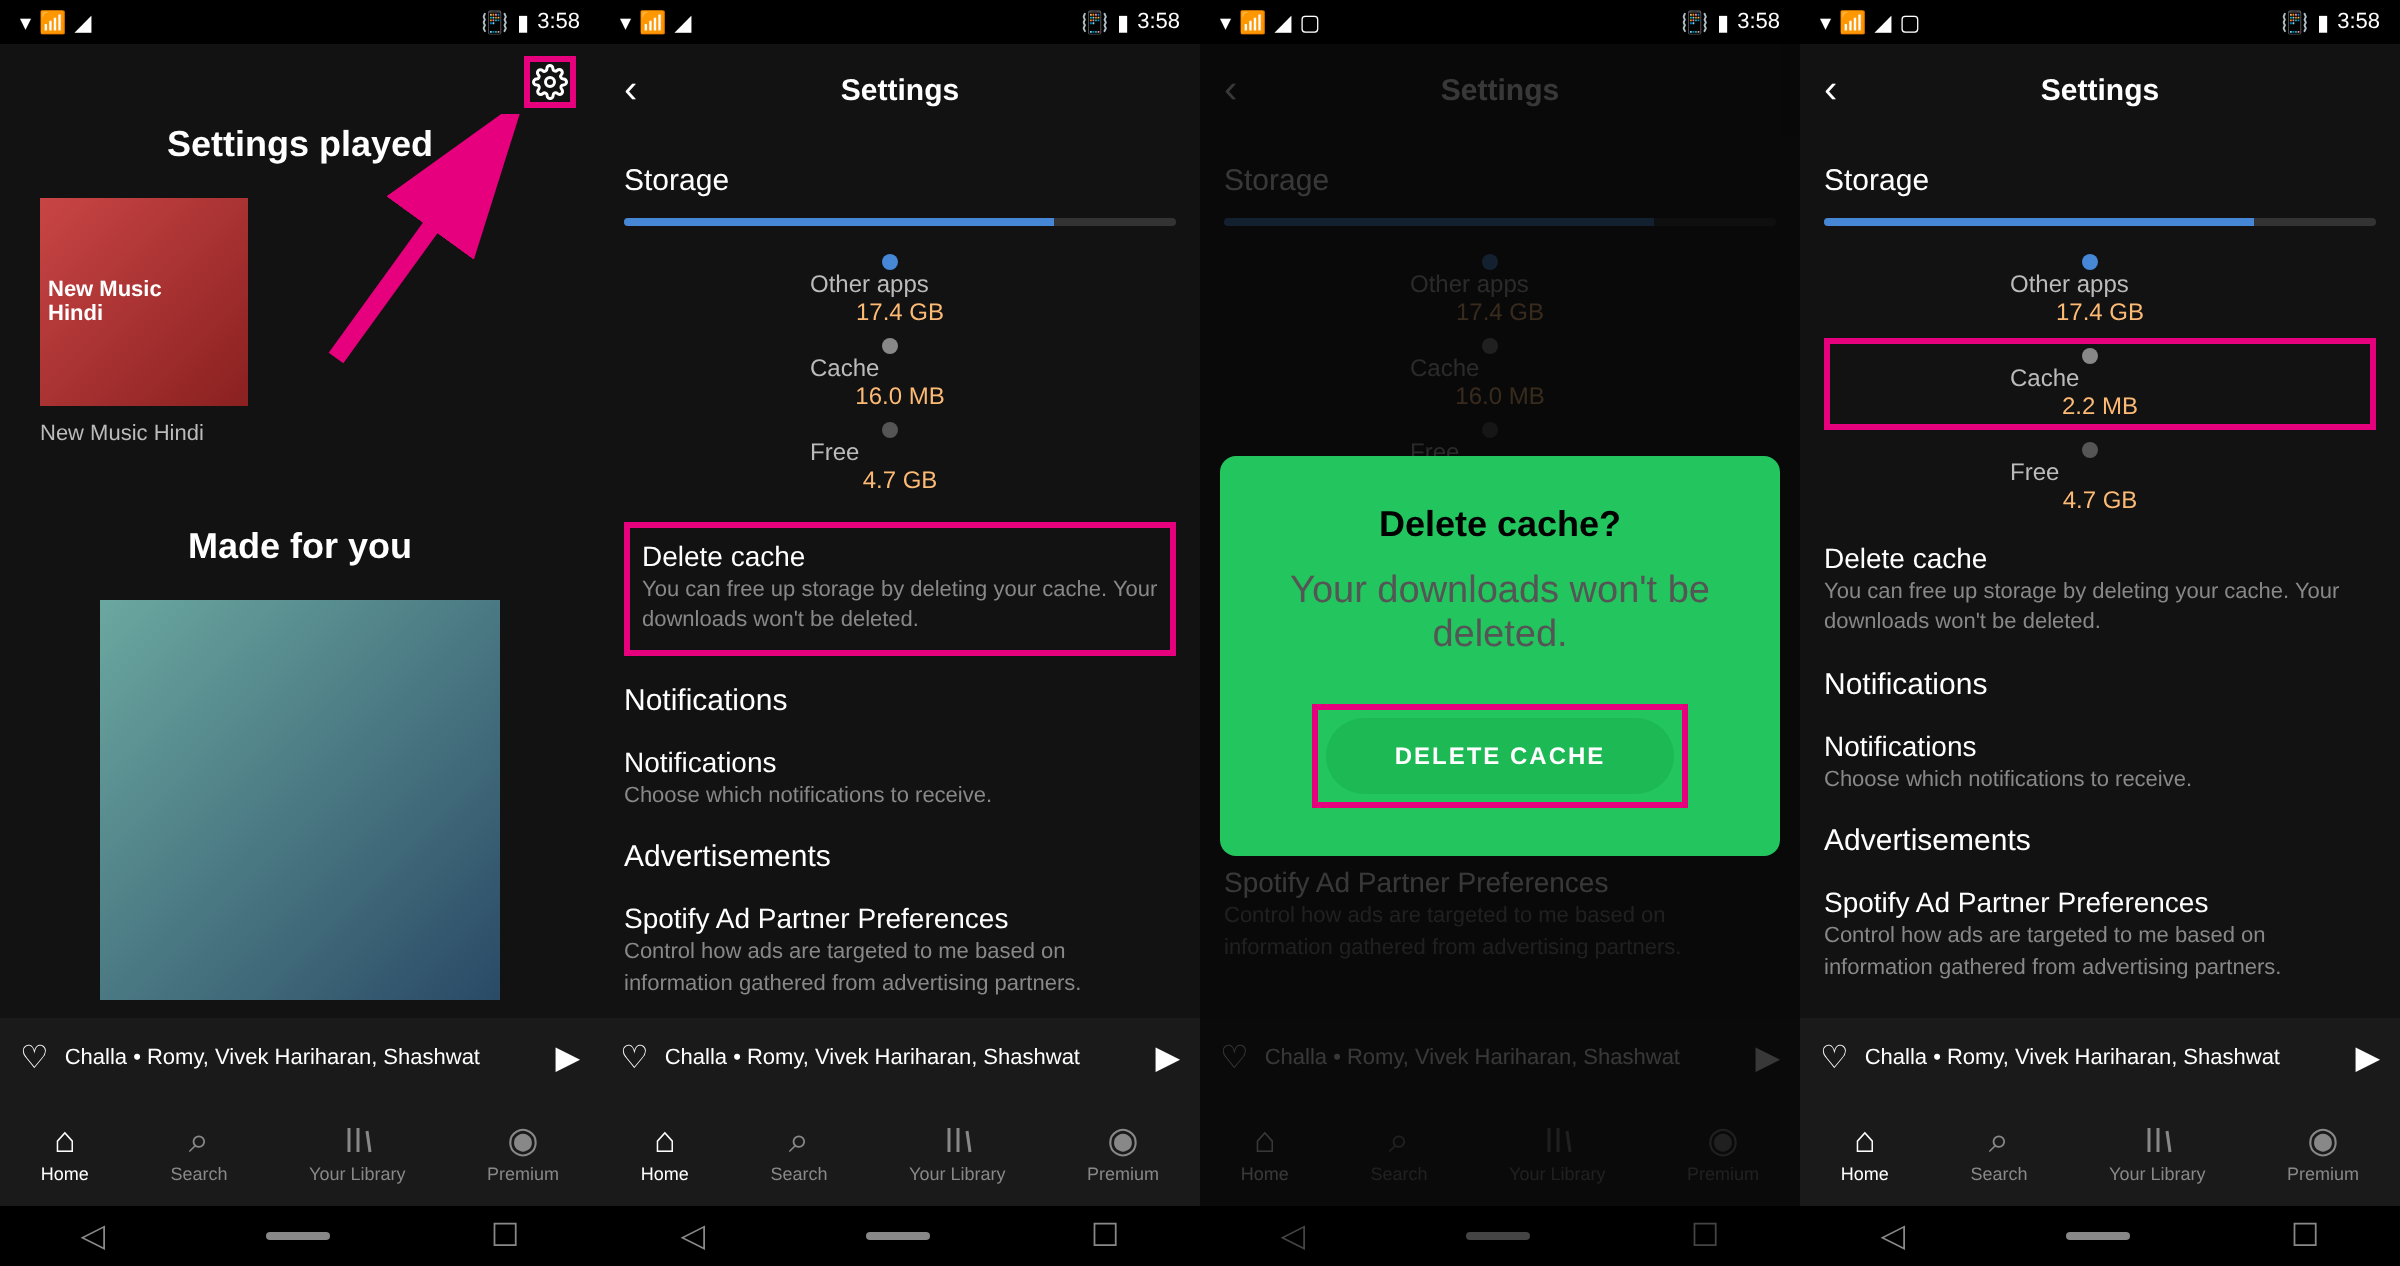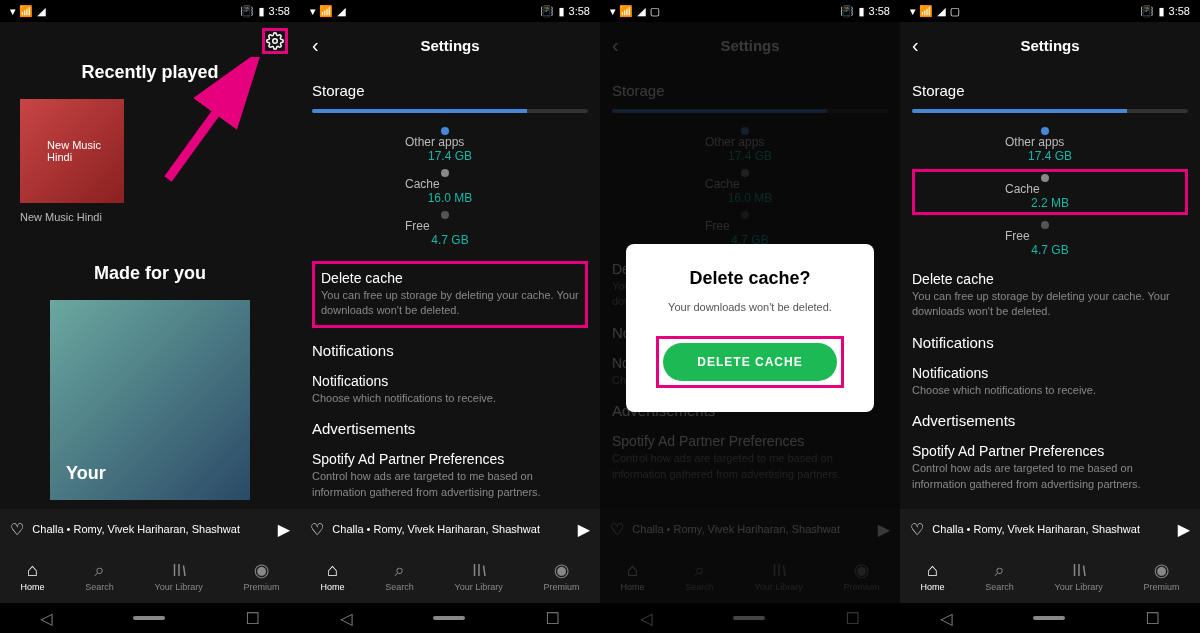--- a/index.html
+++ b/index.html
@@ -15,44 +15,44 @@
 .content { flex: 1; overflow: hidden; padding: 0 12px; }
 .section-title { color: #fff; font-size: 15px; font-weight: 400; margin: 14px 0 10px; }
 .storage-bar { height: 4px; background: #333; border-radius: 2px; margin: 8px 0 14px; position: relative; overflow: hidden; }
 .storage-fill { height: 100%; background: #4687d6; width: 78%; }
 .storage-row { display: flex; align-items: center; color: #bbb; font-size: 12px; margin: 6px 0; flex-direction: column; }
 .dot { width: 8px; height: 8px; border-radius: 50%; margin-right: 10px; flex-shrink: 0; }
 .dot-blue { background: #4687d6; }
 .dot-gray1 { background: #888; }
 .dot-gray2 { background: #555; }
 .storage-label { width: 90px; }
-.storage-value { color: #14b8a6; }
+.storage-value { color: #fdba74; }
 .setting-item { margin: 14px 0; }
 .setting-title { color: #fff; font-size: 14px; font-weight: 500; }
 .setting-desc { color: #888; font-size: 11px; line-height: 1.4; margin-top: 2px; }
 .now-playing { height: 40px; display: flex; align-items: center; padding: 0 10px; background: #1a1a1a; gap: 8px; }
 .heart-icon { color: #fff; font-size: 16px; }
 .np-text { flex: 1; color: #fff; font-size: 11px; overflow: hidden; white-space: nowrap; }
 .play-icon { color: #fff; font-size: 16px; }
 .nav-bar { height: 54px; background: #1a1a1a; display: flex; justify-content: space-around; align-items: center; }
 .nav-item { display: flex; flex-direction: column; align-items: center; gap: 2px; color: #888; font-size: 9px; }
 .nav-item.active { color: #fff; }
 .nav-icon { font-size: 18px; height: 20px; display: flex; align-items: center; }
 .android-nav { height: 30px; background: #000; display: flex; justify-content: space-around; align-items: center; color: #888; }
 .home-section { color: #fff; font-size: 18px; font-weight: 700; text-align: center; margin: 40px 0 16px; }
-.album-cover { width: 104px; height: 104px; background: linear-gradient(135deg, #c94545, #8a2020); margin: 0 8px; display: flex; flex-direction: column; justify-content: center; align-items: center; color: #fff; font-size: 11px; font-weight: 400; position: relative; }
+.album-cover { width: 104px; height: 104px; background: linear-gradient(135deg, #c94545, #8a2020); margin: 0 8px; display: flex; flex-direction: column; justify-content: center; color: #fff; font-size: 11px; font-weight: 700; position: relative; }
 .album-label { color: #bbb; font-size: 11px; margin: 8px 8px 0; }
 .made-cover { width: 200px; height: 200px; background: linear-gradient(135deg, #6ba8a0, #2a4a66); margin: 0 auto; display: flex; flex-direction: column; justify-content: flex-end; padding: 16px; color: #fff; }
 .made-title { font-size: 18px; font-weight: 700; }
 .highlight-pink { border: 3px solid #e6007e; }
 .arrow-pink { position: absolute; width: 100px; height: 126px; pointer-events: none; }
 .modal-backdrop { position: absolute; inset: 0; background: rgba(0,0,0,0.5); display: flex; align-items: center; justify-content: center; z-index: 10; top: 22px; }
-.modal { background: #ffffff; border-radius: 8px; padding: 24px 20px; width: 248px; text-align: center; }
+.modal { background: #22c55e; border-radius: 8px; padding: 24px 20px; width: 280px; text-align: center; }
 .modal-title { color: #000; font-size: 18px; font-weight: 700; margin-bottom: 12px; }
-.modal-desc { color: #555; font-size: 11px; margin-bottom: 23px; }
+.modal-desc { color: #555; font-size: 19px; margin-bottom: 23px; }
 .modal-btn { background: #1db954; color: #fff; border: none; border-radius: 24px; padding: 12px 34px; font-size: 12px; font-weight: 700; letter-spacing: 1px; }
 .modal-cancel { color: #000; font-size: 12px; font-weight: 700; letter-spacing: 1px; margin-top: 18px; display: block; }
 .dimmed { opacity: 0.4; }
 .library-svg { width: 18px; height: 18px; }
 </style>
 </head>
 <body>
 
 <div class="screen">
   <div class="status-bar">
@@ -75,29 +75,28 @@
         </svg>
     </span>
     <svg class="arrow-pink" style="left:160px; top:35px;" viewBox="0 0 100 126">
       <defs>
           <marker id="ah" markerWidth="10" markerHeight="10" refX="7" refY="3" orient="auto">
             <polygon points="0 0, 9 3, 0 6" fill="#e6007e"></polygon>
           </marker>
         </defs>
       <line x1="8" y1="122" x2="92" y2="6" stroke="#e6007e" stroke-width="9" marker-end="url(#ah)"></line>
     </svg>
-    <div class="home-section">Recently played</div>
+    <div class="home-section">Settings played</div>
     <div class="album-cover">
       <div style="white-space:pre-line;text-align:left;padding-left:4px;">New Music
 Hindi</div>
     </div>
     <div class="album-label">New Music Hindi</div>
     <div class="home-section">Made for you</div>
     <div class="made-cover">
-      <div class="made-title">Your</div>
     </div>
   </div>
   <div class="now-playing">
     <span class="heart-icon">♡</span>
     <span class="np-text">Challa • Romy, Vivek Hariharan, Shashwat</span>
     <span class="play-icon">▶</span>
   </div>
   <div class="nav-bar">
     <div class="nav-item active">
         <span class="nav-icon">⌂</span>

